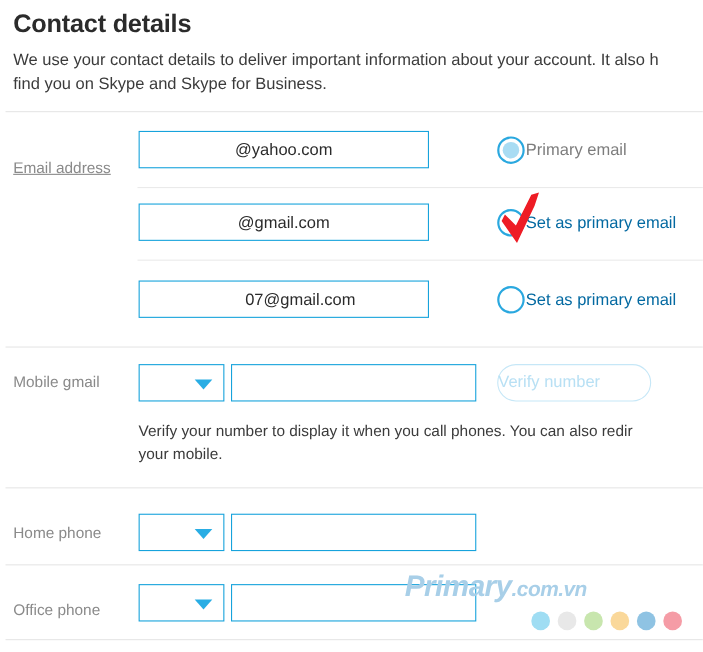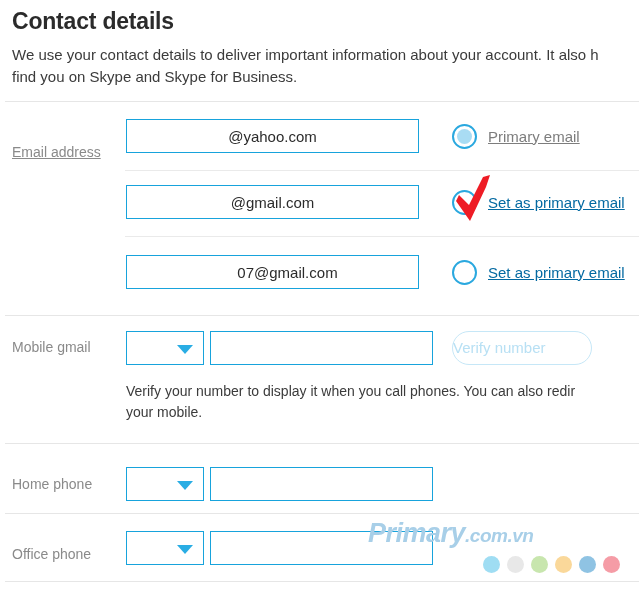--- a/index.html
+++ b/index.html
@@ -72,21 +72,21 @@
     background: #ffffff;
     height: 34px;
     font-family: "Liberation Sans", sans-serif;
     font-size: 15px;
     color: #2b2b2b;
     outline: none;
     padding: 0 10px;
   }
   .email-input {
     left: 126px;
-    width: 293px;
+    width: 264px;
     text-align: center;
   }
 
   .dial-select {
     position: absolute;
     box-sizing: border-box;
     left: 126px;
     width: 78px;
     height: 34px;
     border: 1px solid #17a3dc;
@@ -134,23 +134,22 @@
     position: absolute;
     left: 50%;
     top: 50%;
     width: 15px;
     height: 15px;
     margin: -7.5px 0 0 -7.5px;
     border-radius: 50%;
     background: #a9dcf3;
   }
   .radio-label {
-    margin-left: 11px;
+    margin-left: 1px;
     font-size: 15px;
-    text-decoration: underline;
   }
   .radio-label.muted { color: #7d7d7d; }
   .radio-label.link  { color: #0369a1; cursor: pointer; }
 
   
   .annot-check {
     position: absolute;
     left: 450px;
     top: 174px;
     width: 44px;

